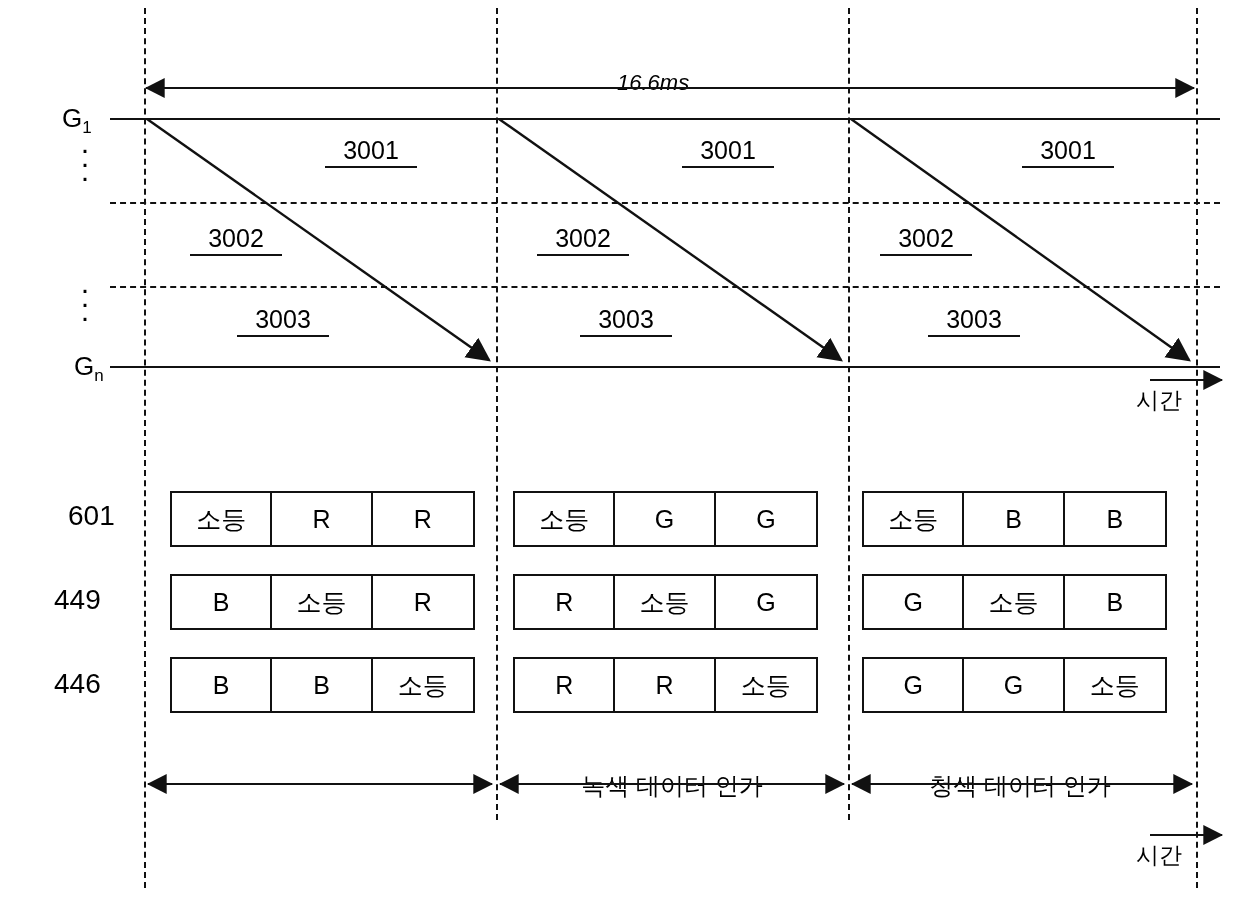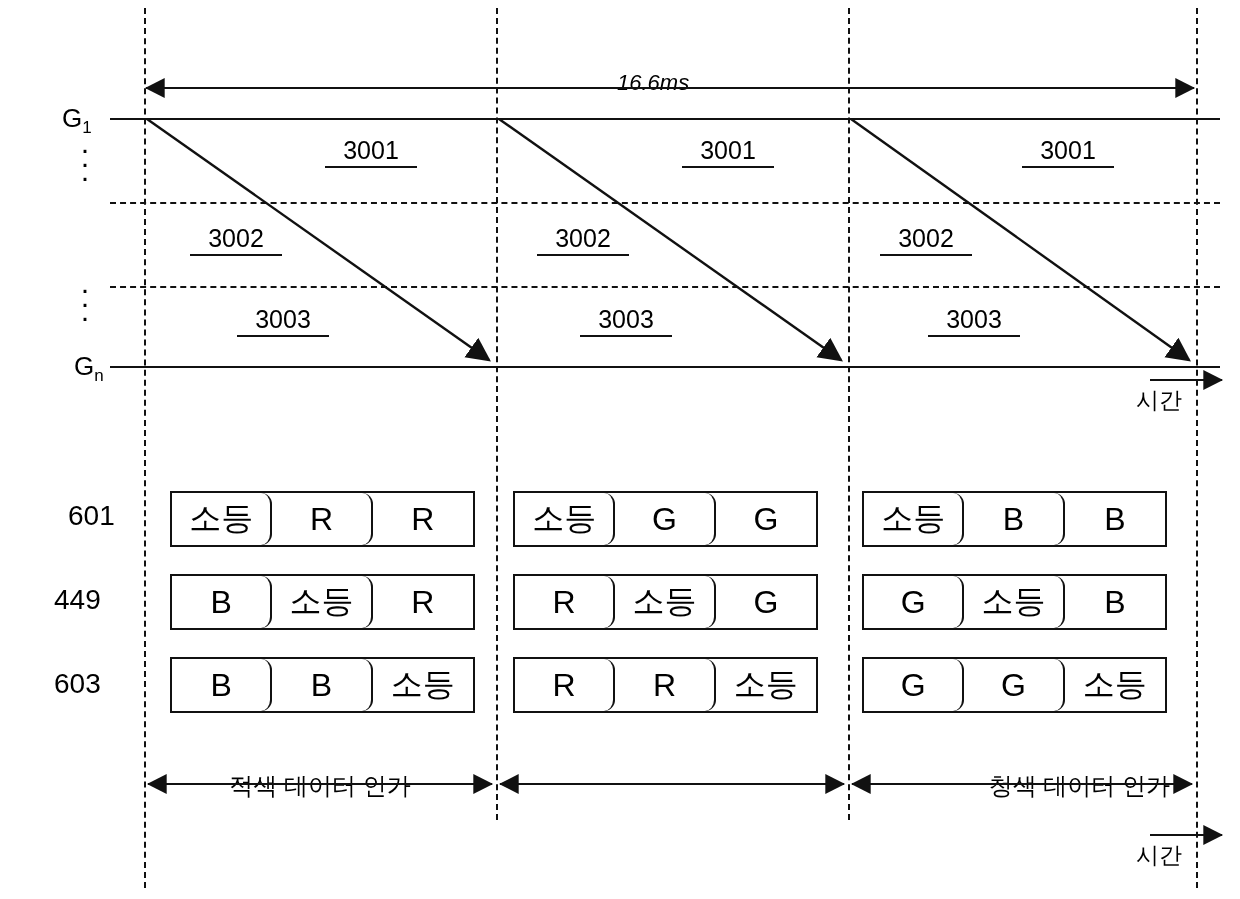--- a/index.html
+++ b/index.html
@@ -18,21 +18,21 @@
   .dots{position:absolute;font-size:30px;line-height:14px;letter-spacing:0;text-align:center;}
   .dots span{display:block;}
 
   .tagbox{position:absolute;font-size:25px;text-align:center;border-bottom:2px solid #111;padding-bottom:1px;}
 
   .timing-label{position:absolute;font-size:22px;font-style:italic;}
 
   .row-num{position:absolute;font-size:28px;}
 
   .seqrow{position:absolute;display:flex;border:2px solid #111;box-sizing:border-box;height:56px;}
-  .cell{display:flex;align-items:center;justify-content:center;font-size:32px;border-right:2px solid #111;box-sizing:border-box;height:100%;border-radius:11px;}
+  .cell{display:flex;align-items:center;justify-content:center;font-size:25px;border-right:2px solid #111;box-sizing:border-box;height:100%;}
   .cell:last-child{border-right:none;}
 
   .caption{position:absolute;font-size:24px;text-align:center;white-space:nowrap;}
 
   .smalltime{position:absolute;font-size:23px;}
 
   svg.overlay{position:absolute;left:0;top:0;width:1240px;height:899px;pointer-events:none;}
 </style>
 </head>
 <body>
@@ -78,21 +78,21 @@
   <div class="tagbox" style="left:580px;top:305px;width:92px;">3003</div>
 
   <div class="tagbox" style="left:1022px;top:136px;width:92px;">3001</div>
   <div class="tagbox" style="left:880px;top:224px;width:92px;">3002</div>
   <div class="tagbox" style="left:928px;top:305px;width:92px;">3003</div>
 
   <div class="smalltime" style="left:1136px;top:385px;">시간</div>
 
   <div class="row-num" style="left:68px;top:500px;">601</div>
   <div class="row-num" style="left:54px;top:584px;">449</div>
-  <div class="row-num" style="left:54px;top:668px;">603</div>
+  <div class="row-num" style="left:54px;top:668px;">446</div>
 
   <div class="seqrow" style="left:170px;top:491px;width:305px;">
     <div class="cell" style="width:101px;">소등</div>
     <div class="cell" style="width:101px;">R</div>
     <div class="cell" style="width:101px;">R</div>
   </div>
   <div class="seqrow" style="left:170px;top:574px;width:305px;">
     <div class="cell" style="width:101px;">B</div>
     <div class="cell" style="width:101px;">소등</div>
     <div class="cell" style="width:101px;">R</div>
@@ -128,22 +128,22 @@
     <div class="cell" style="width:101px;">G</div>
     <div class="cell" style="width:101px;">소등</div>
     <div class="cell" style="width:101px;">B</div>
   </div>
   <div class="seqrow" style="left:862px;top:657px;width:305px;">
     <div class="cell" style="width:101px;">G</div>
     <div class="cell" style="width:101px;">G</div>
     <div class="cell" style="width:101px;">소등</div>
   </div>
 
-  <div class="caption" style="left:170px;top:770px;width:300px;">적색 데이터 인가</div>
-  <div class="caption" style="left:870px;top:770px;width:300px;text-align:right;">청색 데이터 인가</div>
+  <div class="caption" style="left:522px;top:770px;width:300px;">녹색 데이터 인가</div>
+  <div class="caption" style="left:870px;top:770px;width:300px;">청색 데이터 인가</div>
 
   <div class="smalltime" style="left:1136px;top:840px;">시간</div>
 
   <svg class="overlay" viewBox="0 0 1240 899">
     <defs>
       <marker id="arrHead" markerWidth="12" markerHeight="12" refX="9" refY="5" orient="auto">
         <path d="M0,0 L10,5 L0,10 z" fill="#111"></path>
       </marker>
       <marker id="arrHeadS" markerWidth="11" markerHeight="11" refX="8.5" refY="4.5" orient="auto">
         <path d="M0,0 L9,4.5 L0,9 z" fill="#111"></path>

